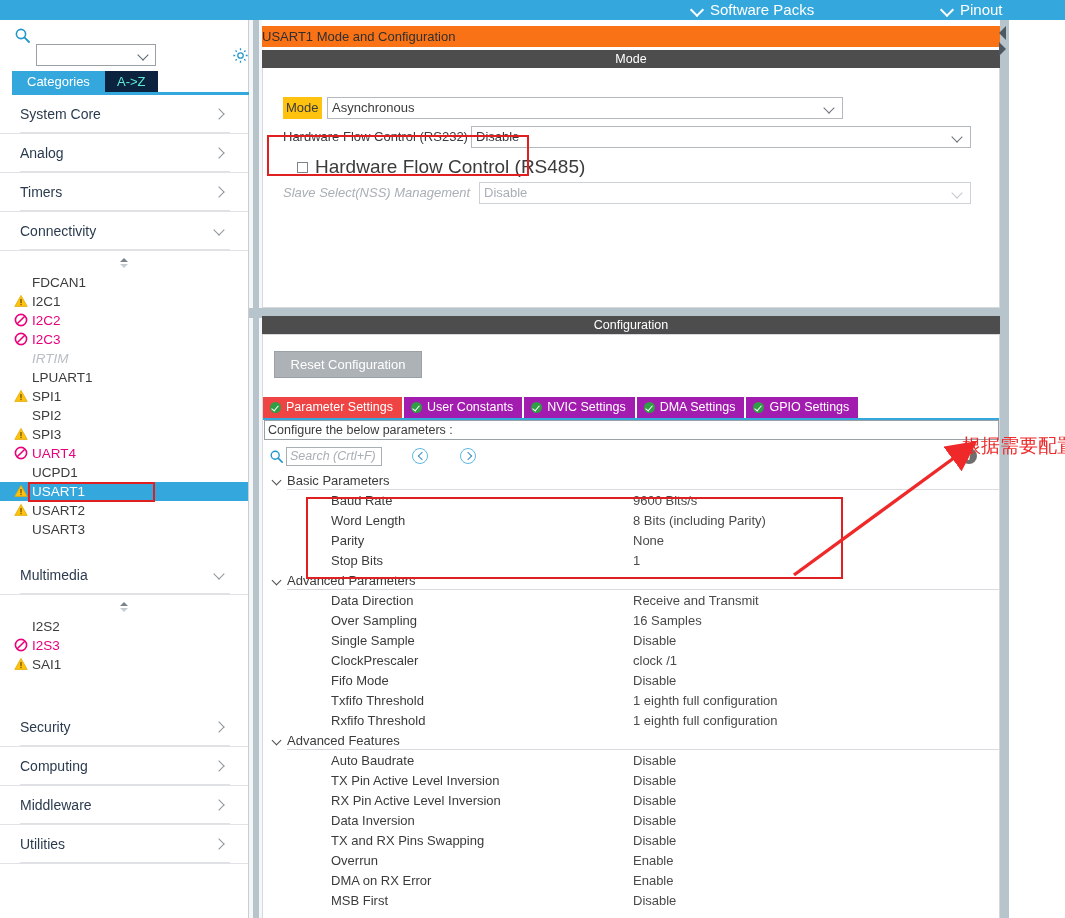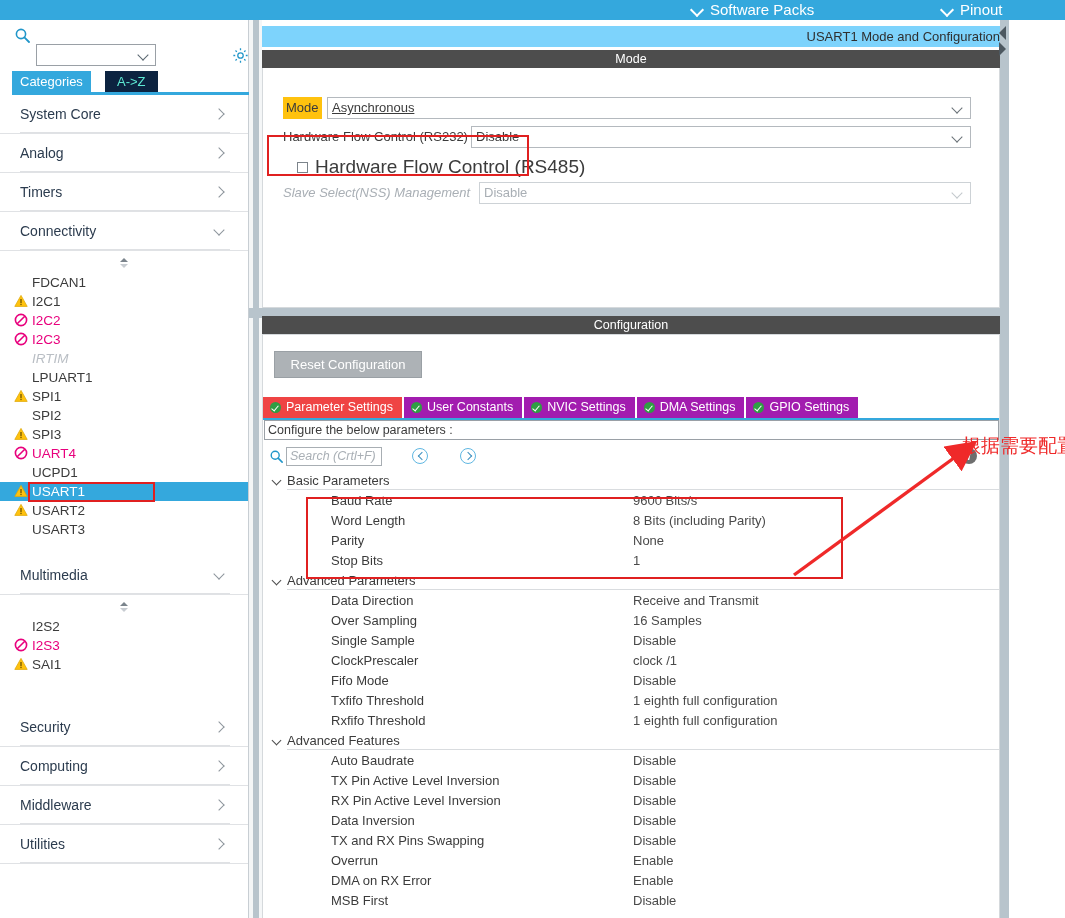--- a/index.html
+++ b/index.html
@@ -68,21 +68,21 @@
     transform: rotate(45deg);
   }
   .gear {
     position: absolute; left: 232px; top: 27px; width: 17px; height: 17px;
   }
 
   .tabs-row {
     position: absolute; left: 12px; top: 51px; width: 237px; height: 21px;
   }
   .tab-cat {
-    position: absolute; left: 0; top: 0; height: 21px; padding: 0 8px;
+    position: absolute; left: 0; top: 0; height: 21px; padding: 0 15px;
     background: #34a8dd; color: #ffffff; line-height: 21px; font-size: 13px;
   }
   .tab-az {
     position: absolute; left: 93px; top: 0; height: 21px; padding: 0 12px;
     background: #0c2340; color: #5eead4; line-height: 21px; font-size: 13px;
   }
   .tabs-underline {
     position: absolute; left: 12px; top: 72px; width: 237px; height: 3px;
     background: #34a8dd;
   }
@@ -147,23 +147,23 @@
   }
 
   
   .content {
     position: absolute; left: 262px; top: 20px; width: 803px; height: 898px;
     background: #ffffff;
   }
 
   .panel-caption {
     position: absolute; left: 0; width: 738px; height: 21px;
-    line-height: 21px; text-align: right;
+    line-height: 21px; text-align: left;
     font-size: 13px; color: #2f2f2f;
-    background: #7dd3fc;
+    background: #f97316;
   }
   .panel-header {
     position: absolute; left: 0; width: 738px; height: 18px;
     background: #4d4d4d; color:#ffffff; font-size: 12.5px;
     line-height: 18px; text-align:center;
   }
 
   
   #mode-panel {
     position: absolute; left: 0; top: 30px; width: 738px; height: 258px;
@@ -501,21 +501,21 @@
 
   <div class="content">
 
     <div class="panel-caption" style="top:6px;">USART1 Mode and Configuration</div>
 
     <div class="panel-header" style="top:30px;">Mode</div>
     <div id="mode-panel" style="top:48px;height:240px;">
 
       <div class="field-row" style="top:29px;">
         <span class="field-label hl" style="left:20px;">Mode</span>
-        <div class="field-input" style="left:64px;width:644px;text-decoration:underline;">
+        <div class="field-input" style="left:64px;width:516px;">
           <span>Asynchronous</span>
           <span class="caret"></span>
         </div>
       </div>
 
       <div class="field-row" style="top:58px;">
         <span class="field-label" style="left:20px;">Hardware Flow Control (RS232)</span>
         <div class="field-input" style="left:208px;width:500px;">
           <span>Disable</span>
           <span class="caret"></span>

